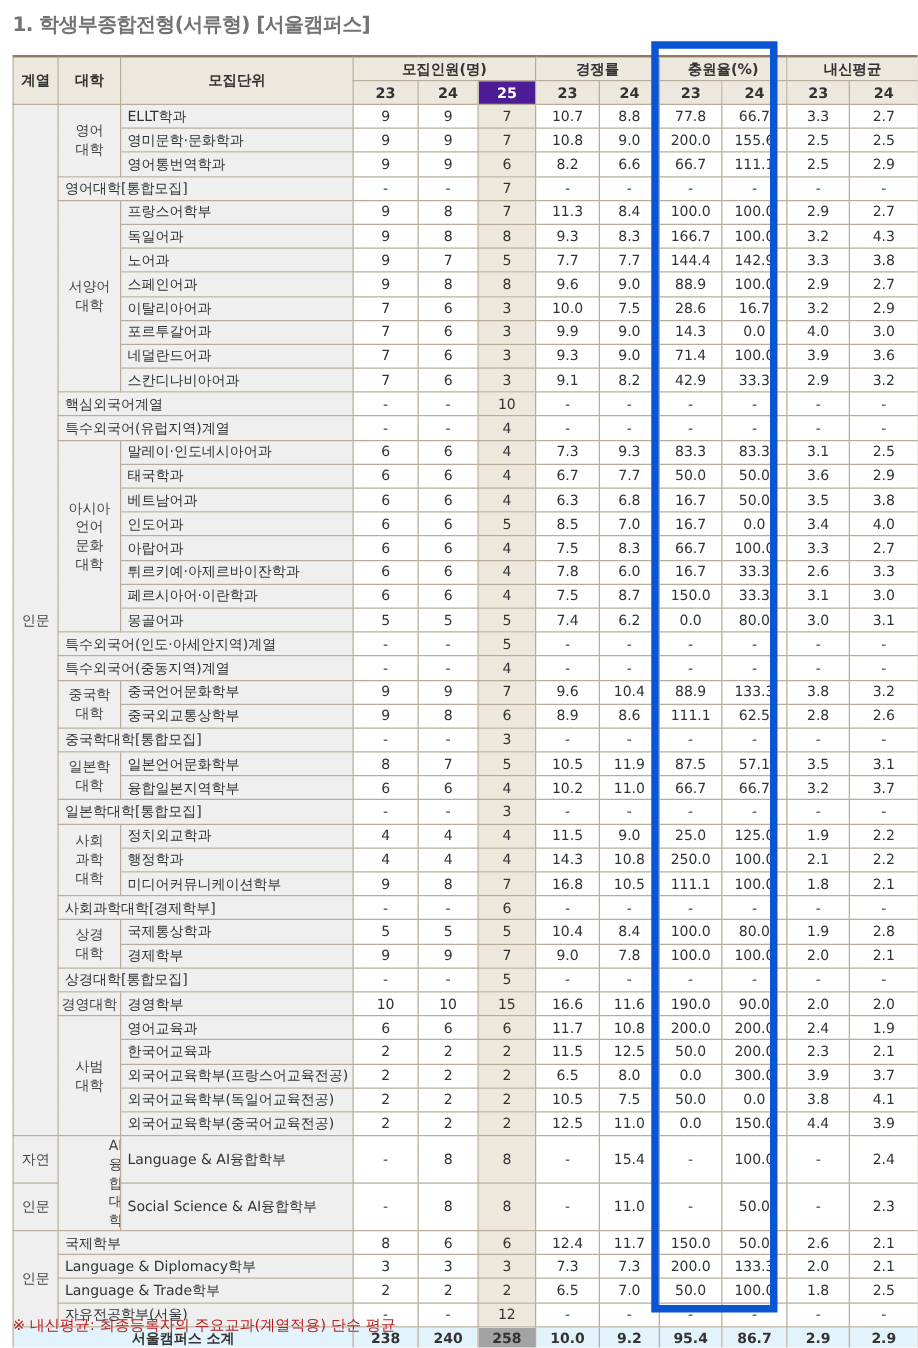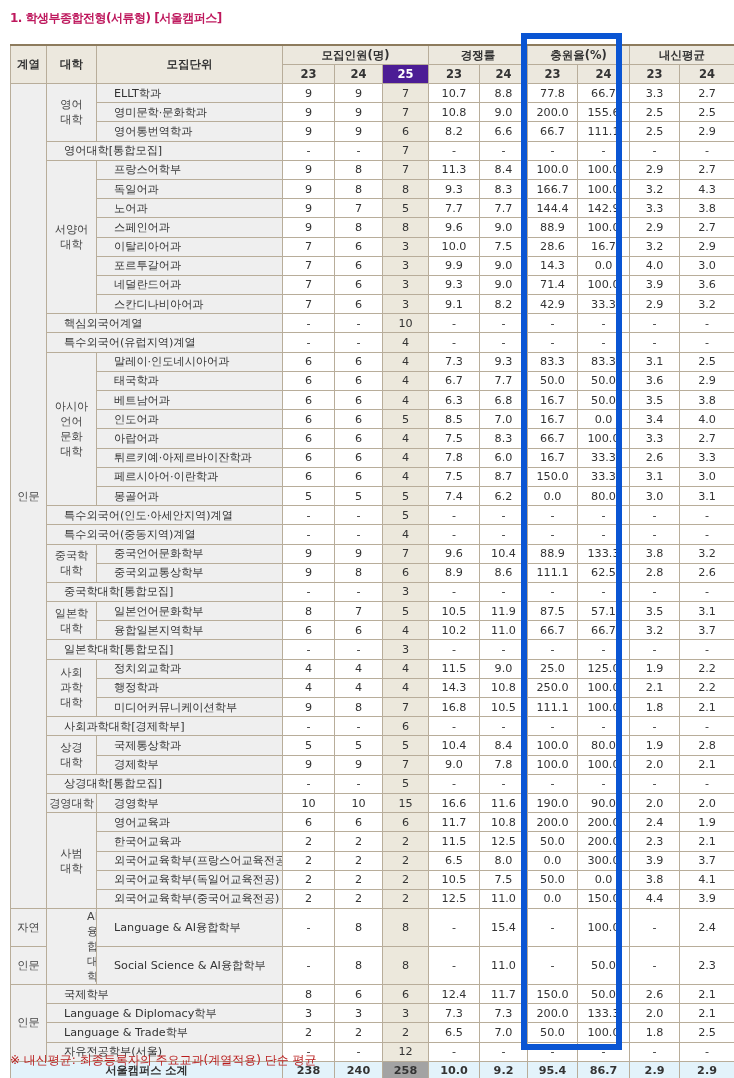--- a/index.html
+++ b/index.html
@@ -1,25 +1,25 @@
 <!DOCTYPE html>
 <html><head>
 <meta charset="utf-8">
 <style>
   html, body { margin:0; padding:0; background:#ffffff; }
   body { width:734px; height:1078px; position:relative; overflow:hidden;
          font-family:"DejaVu Sans", "Liberation Sans", sans-serif; color:#333; }
-  .title { position:absolute; left:10px; top:10px; font-size:12px; font-weight:bold; color:#be185d; letter-spacing:-0.5px; }
+  .title { position:absolute; left:10px; top:10px; font-size:16px; font-weight:bold; color:#737373; letter-spacing:-0.5px; }
   table.admit { position:absolute; left:10px; top:44px; width:724px; border-collapse:collapse; table-layout:fixed; font-size:11.2px; }
   table.admit td, table.admit th { border:1px solid #b8ad9a; height:18.2px; padding:0; text-align:center; white-space:nowrap; overflow:hidden; line-height:17px; }
   table.admit thead th { background:#ece8de; font-weight:bold; color:#333; font-size:11.5px; height:18px; }
   table.admit thead tr:first-child th { border-top:2px solid #8d7b5d; }
   table.admit th.hl25 { background:#4c1d95; color:#fff; }
   table.admit td.grp { background:#efefef; color:#444; line-height:15px; }
-  table.admit td.unit { background:#efefef; text-align:left; padding-left:17px; }
+  table.admit td.unit { background:#efefef; text-align:left; padding-left:5px; }
   table.admit td.num { background:#fff; }
   table.admit td.c25 { background:#ece8dc; }
   table.admit tr.total td { background:#e3f3fb; font-weight:bold; }
   table.admit tr.total td.c25 { background:#a3a3a3; }
   table.admit tbody tr:last-child td { border-bottom:2px solid #c2410c;margin-left:36px; }
   .blue-frame { position:absolute; left:521px; top:33px; width:101px; height:1017px; border:6px solid #0a55d3; box-sizing:border-box; pointer-events:none; }
   .footnote { position:absolute; left:10px; top:1052px; font-size:12px; color:#b91c1c; }
 </style>
 </head>
 <body>

